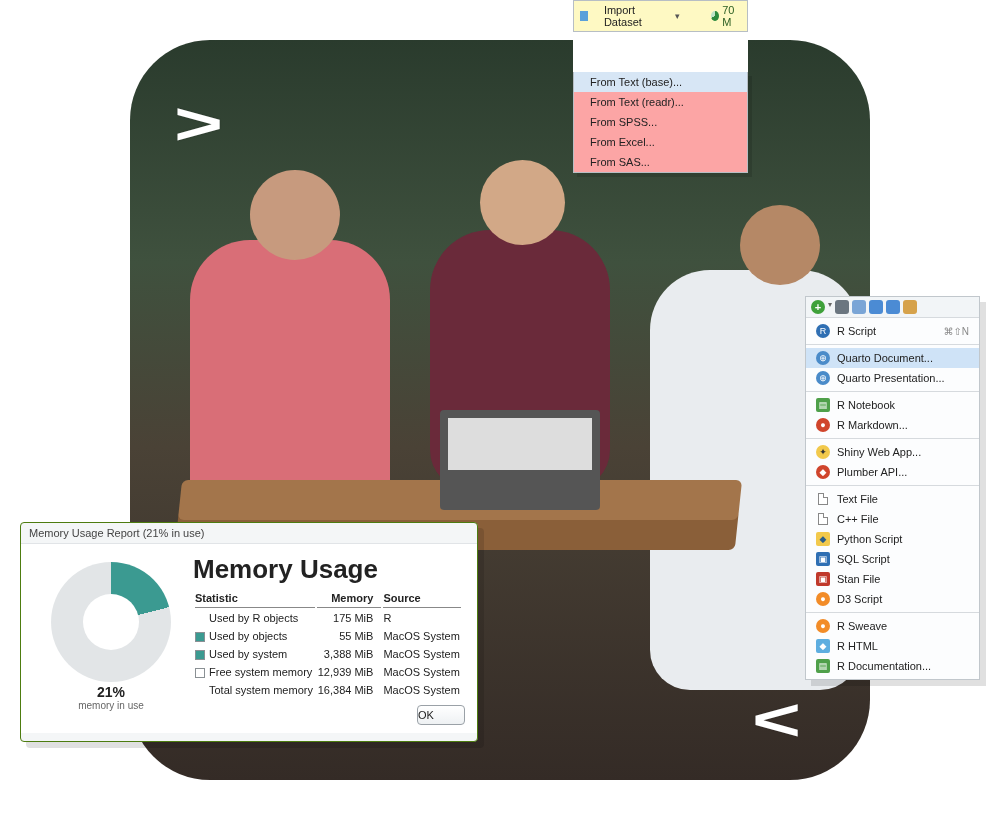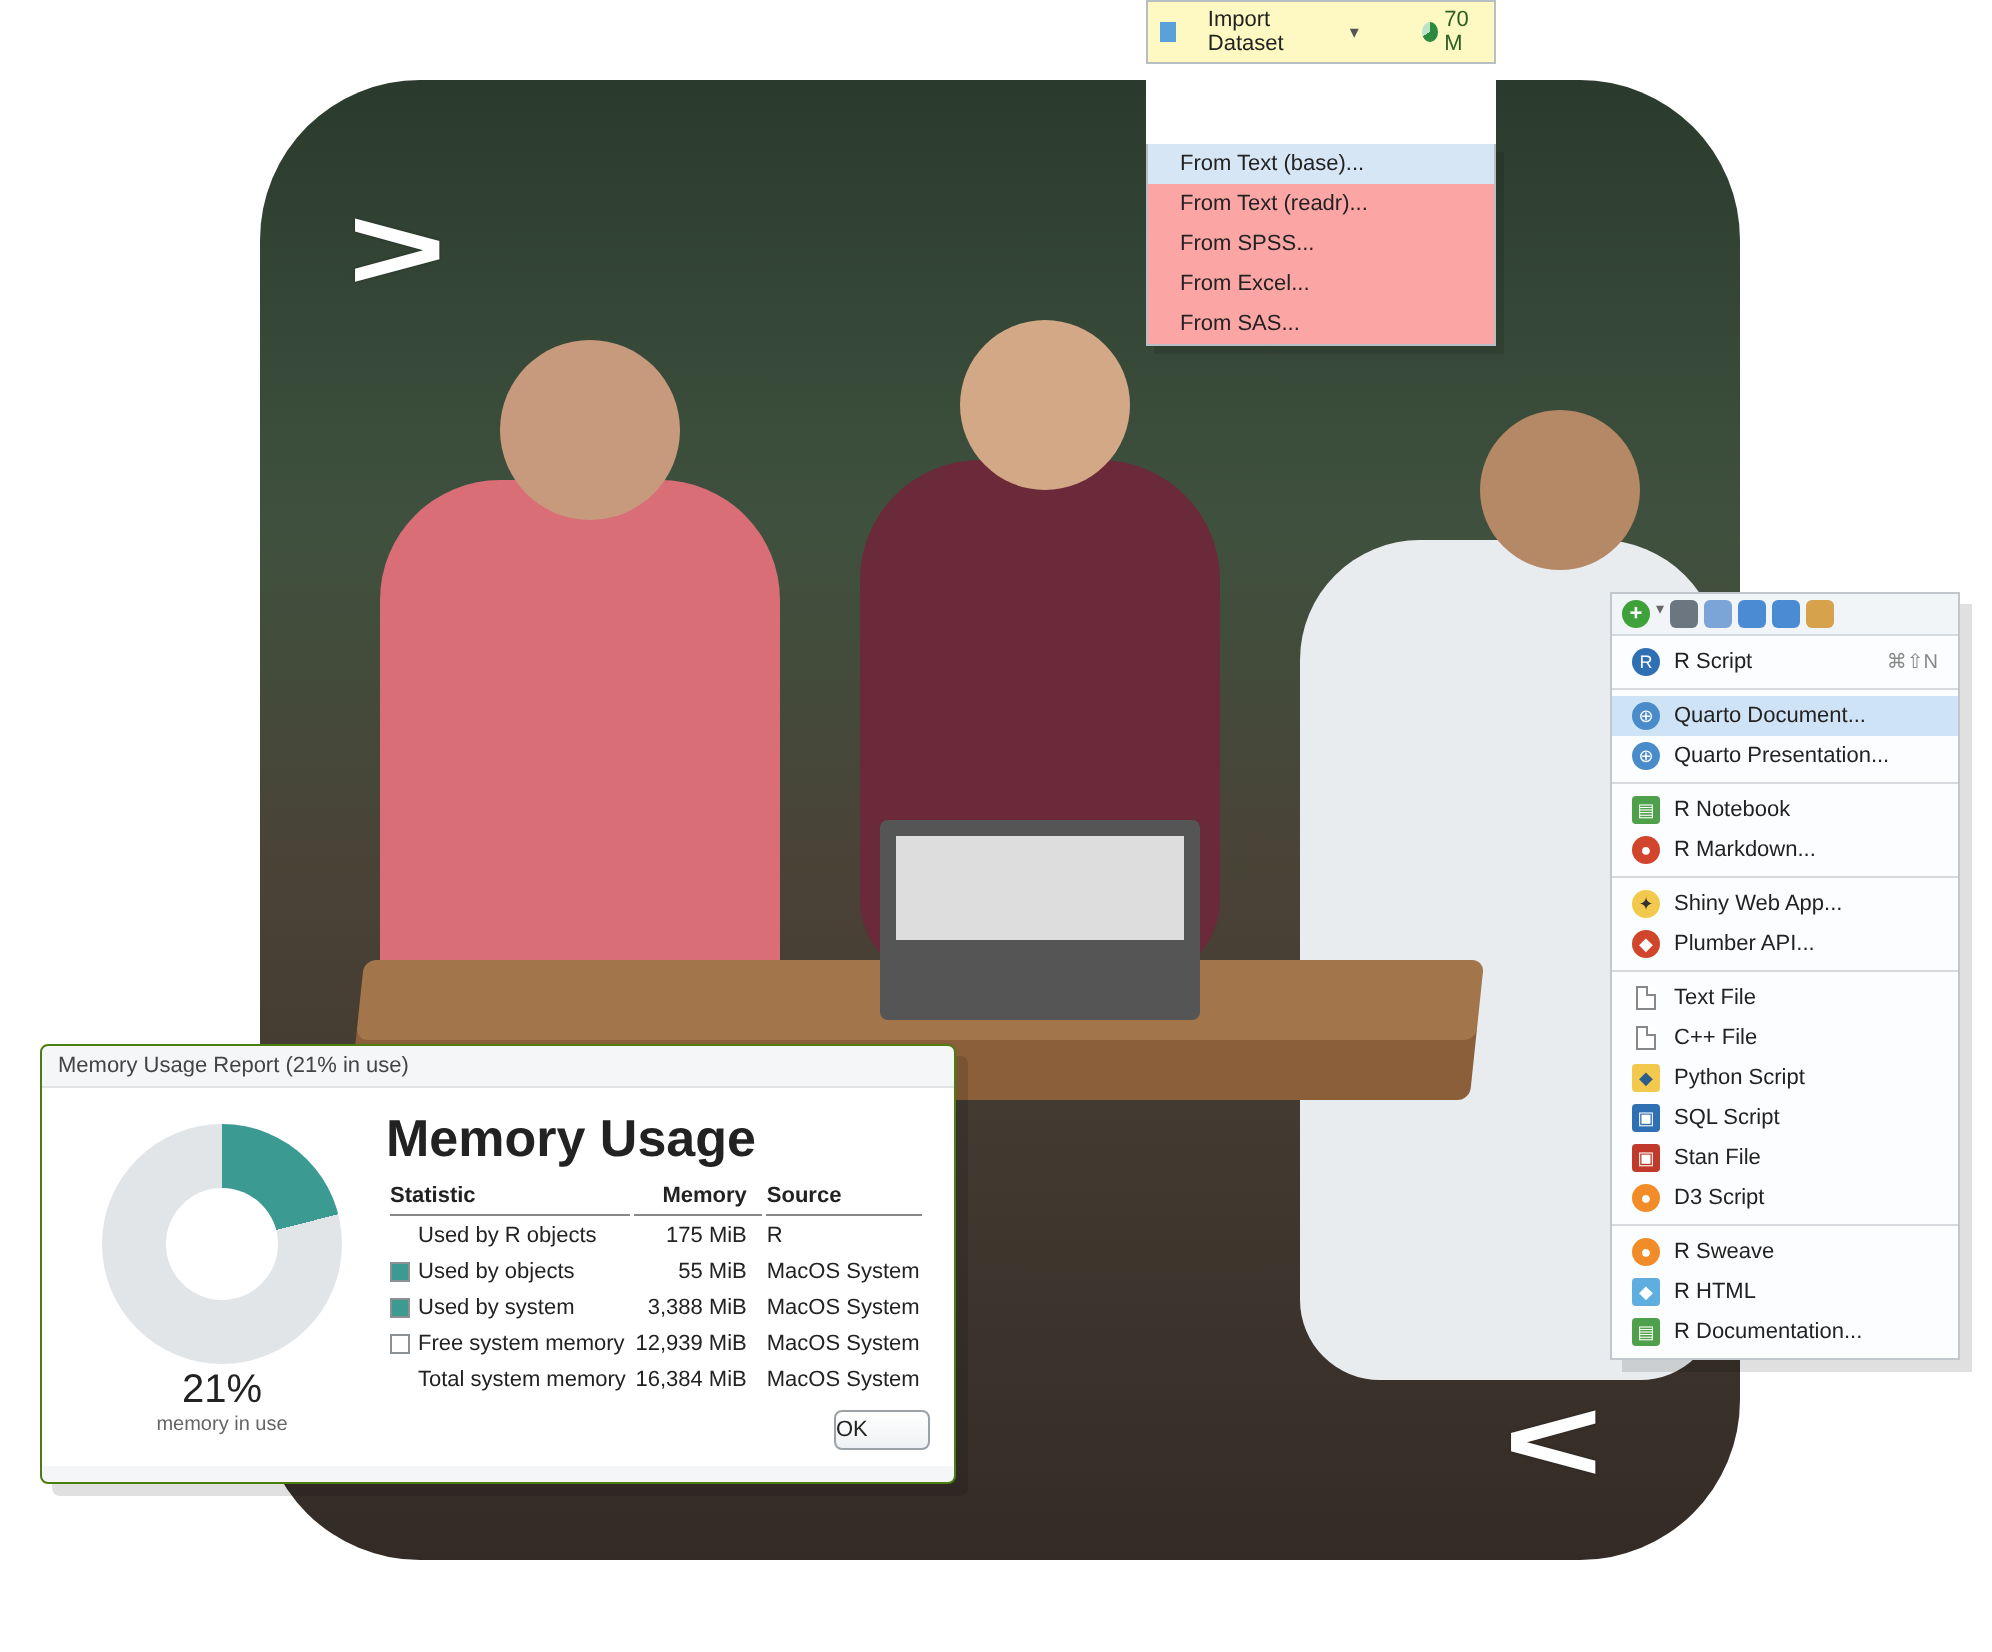--- a/index.html
+++ b/index.html
@@ -91,21 +91,21 @@
   .memdonut .ring{
     width:120px;height:120px;border-radius:50%;
     background:conic-gradient(#3b9a91 0 75.6deg, #e2e5e7 75.6deg 360deg);
   }
   .memdonut .hole{
     position:absolute; left:32px; top:32px; width:56px; height:56px; border-radius:50%; background:#fff;
   }
   .memdonut-label{
     position:absolute; left:30px; top:140px; width:120px; text-align:center;
   }
-  .memdonut-label .pct{ font-size:20px; font-weight:400;}
+  .memdonut-label .pct{ font-size:14px; font-weight:700;}
   .memdonut-label .sub{ font-size:10px; color:#666;}
   .memtitle{ position:absolute; left:172px; top:10px; font-size:26px; font-weight:700;}
   .memtable{
     position:absolute; left:172px; top:46px; width:270px; font-size:11px;
   }
   .memtable th{ text-align:left; font-weight:700; padding-bottom:3px; border-bottom:1px solid #888;}
   .memtable td{ padding:2px 0;}
   .memtable .sw{display:inline-block;width:10px;height:10px;margin-right:4px;vertical-align:middle}
   .memtable .memcol{ text-align:right; padding-right:8px;}
   .okbtn{

